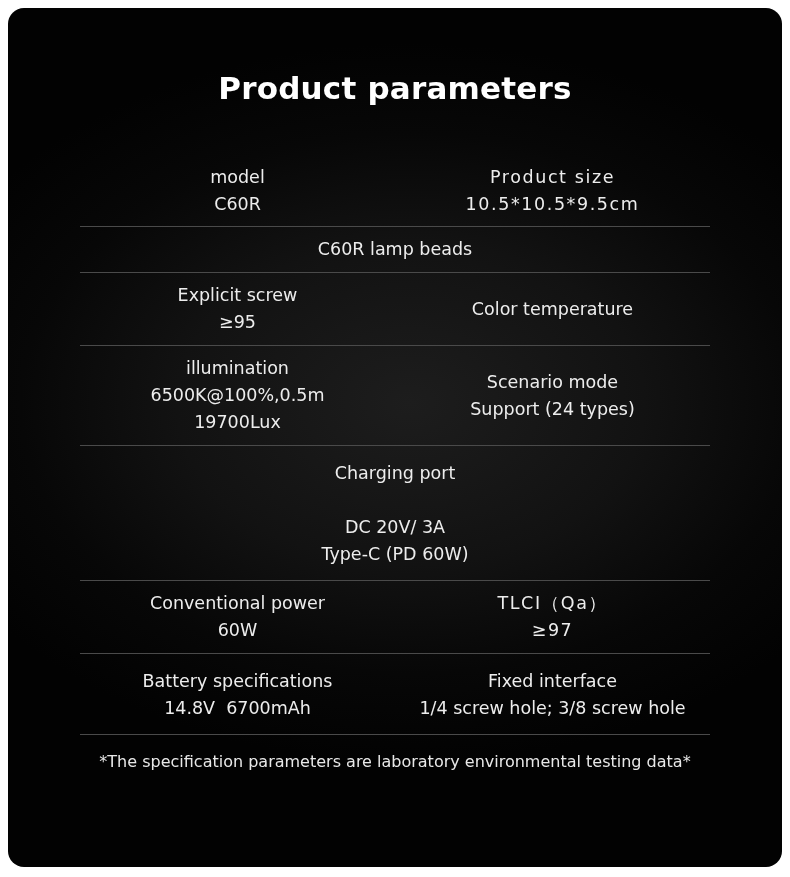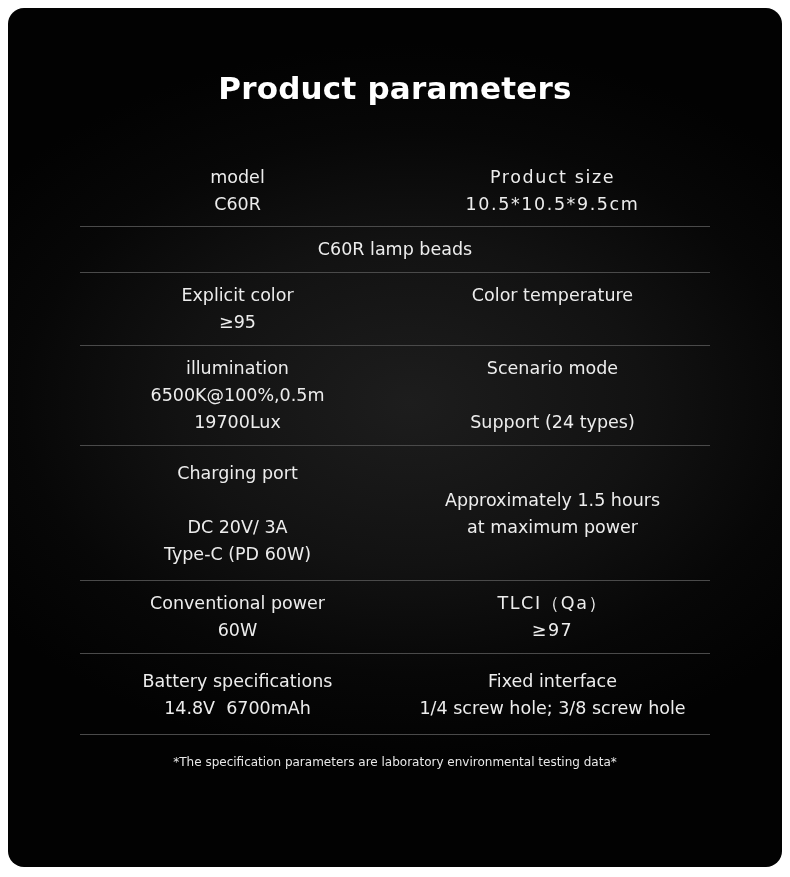--- a/index.html
+++ b/index.html
@@ -57,34 +57,34 @@
   .cell {
     flex: 1 1 50%;
     text-align: center;
     color: #ededed;
     font-size: 17.5px;
     line-height: 27px;
     padding: 9px 4px 9px 4px;
     box-sizing: border-box;
     display: flex;
     flex-direction: column;
-    justify-content: space-between;
+    justify-content: center;
     align-items: center;
   }
   .cell .line {
     display: block;
     white-space: pre;
   }
   .cell.wide-space .line {
     letter-spacing: 1.6px;
   }
   .footnote {
     text-align: center;
     color: #e8e8e8;
-    font-size: 12px;
+    font-size: 16px;
     margin-top: 16px;
     padding: 0 40px;
     line-height: 22px;
   }
   
   .r0 .cell { padding-top: 12px; padding-bottom: 8px; }
   .r4 .cell { padding-top: 14px; padding-bottom: 12px; }
   .r4 .cell.left { justify-content: flex-start; }
   .r4 .cell.right { justify-content: center; }
   .r6 .cell { padding-top: 14px; padding-bottom: 12px; }
@@ -111,21 +111,21 @@
       </div>
 
       <div class="row r1">
         <div class="cell right">
           <span class="line">C60R lamp beads</span>
         </div>
       </div>
 
       <div class="row r2">
         <div class="cell left">
-          <span class="line">Explicit color</span>
+          <span class="line">Explicit screw</span>
           <span class="line">≥95</span>
         </div>
         <div class="cell right">
           <span class="line">Color temperature</span>
         </div>
       </div>
 
       <div class="row r3">
         <div class="cell left">
           <span class="line">illumination</span>
@@ -137,24 +137,20 @@
           <span class="line">Support (24 types)</span>
         </div>
       </div>
 
       <div class="row r4">
         <div class="cell left">
           <span class="line">Charging port</span>
           <span class="line">&nbsp;</span>
           <span class="line">DC 20V/ 3A</span>
           <span class="line">Type-C (PD 60W)</span>
-        </div>
-        <div class="cell right">
-          <span class="line">Approximately 1.5 hours</span>
-          <span class="line">at maximum power</span>
         </div>
       </div>
 
       <div class="row r5">
         <div class="cell left">
           <span class="line">Conventional power</span>
           <span class="line">60W</span>
         </div>
         <div class="cell right wide-space">
           <span class="line">TLCI（Qa）</span>

